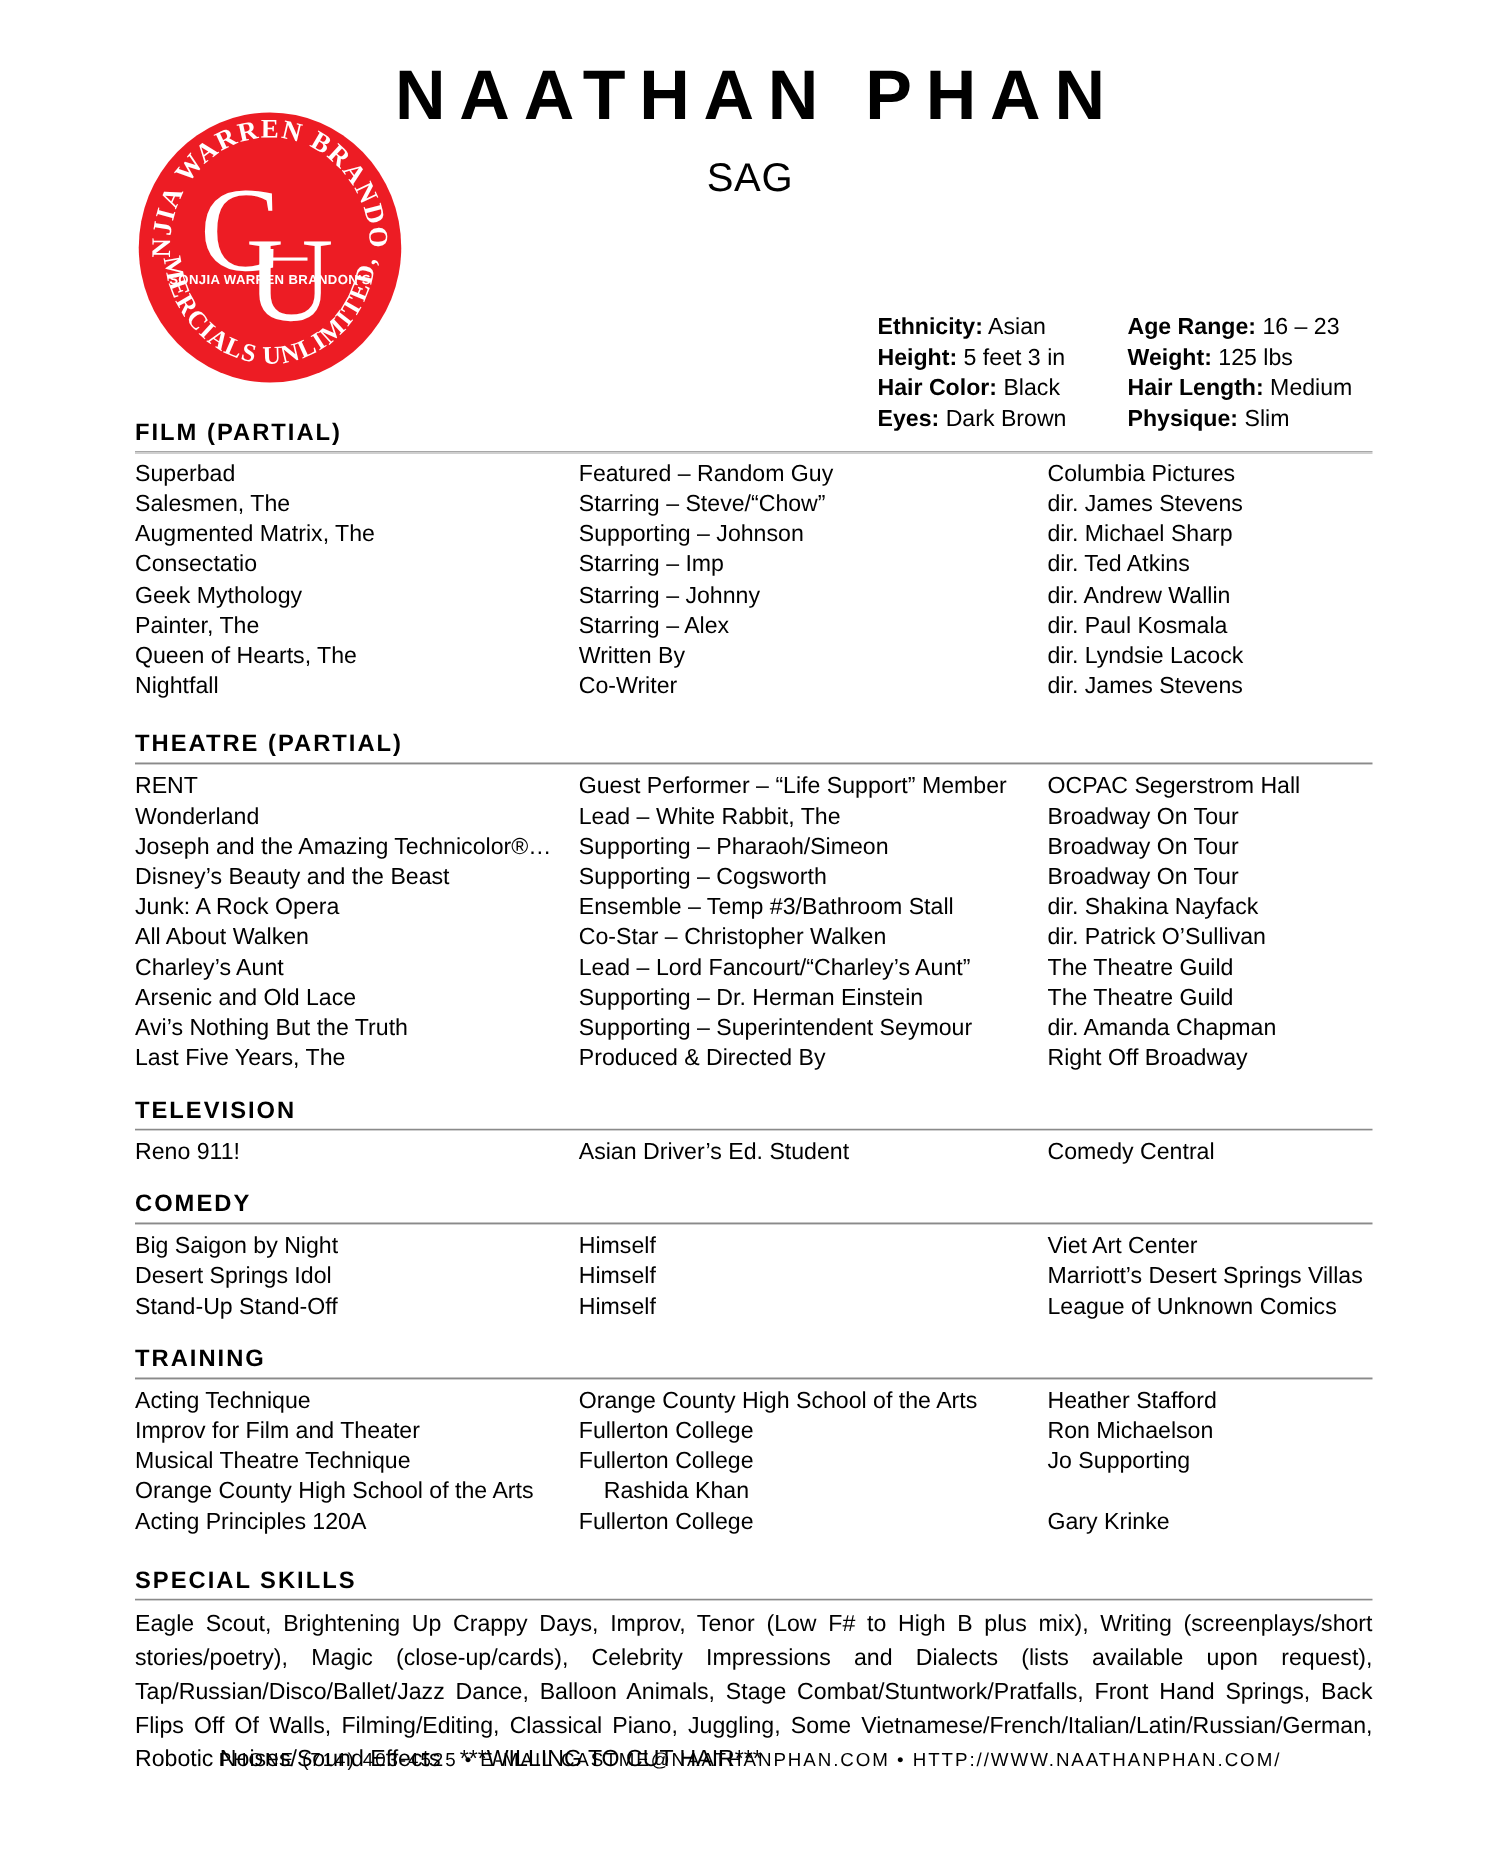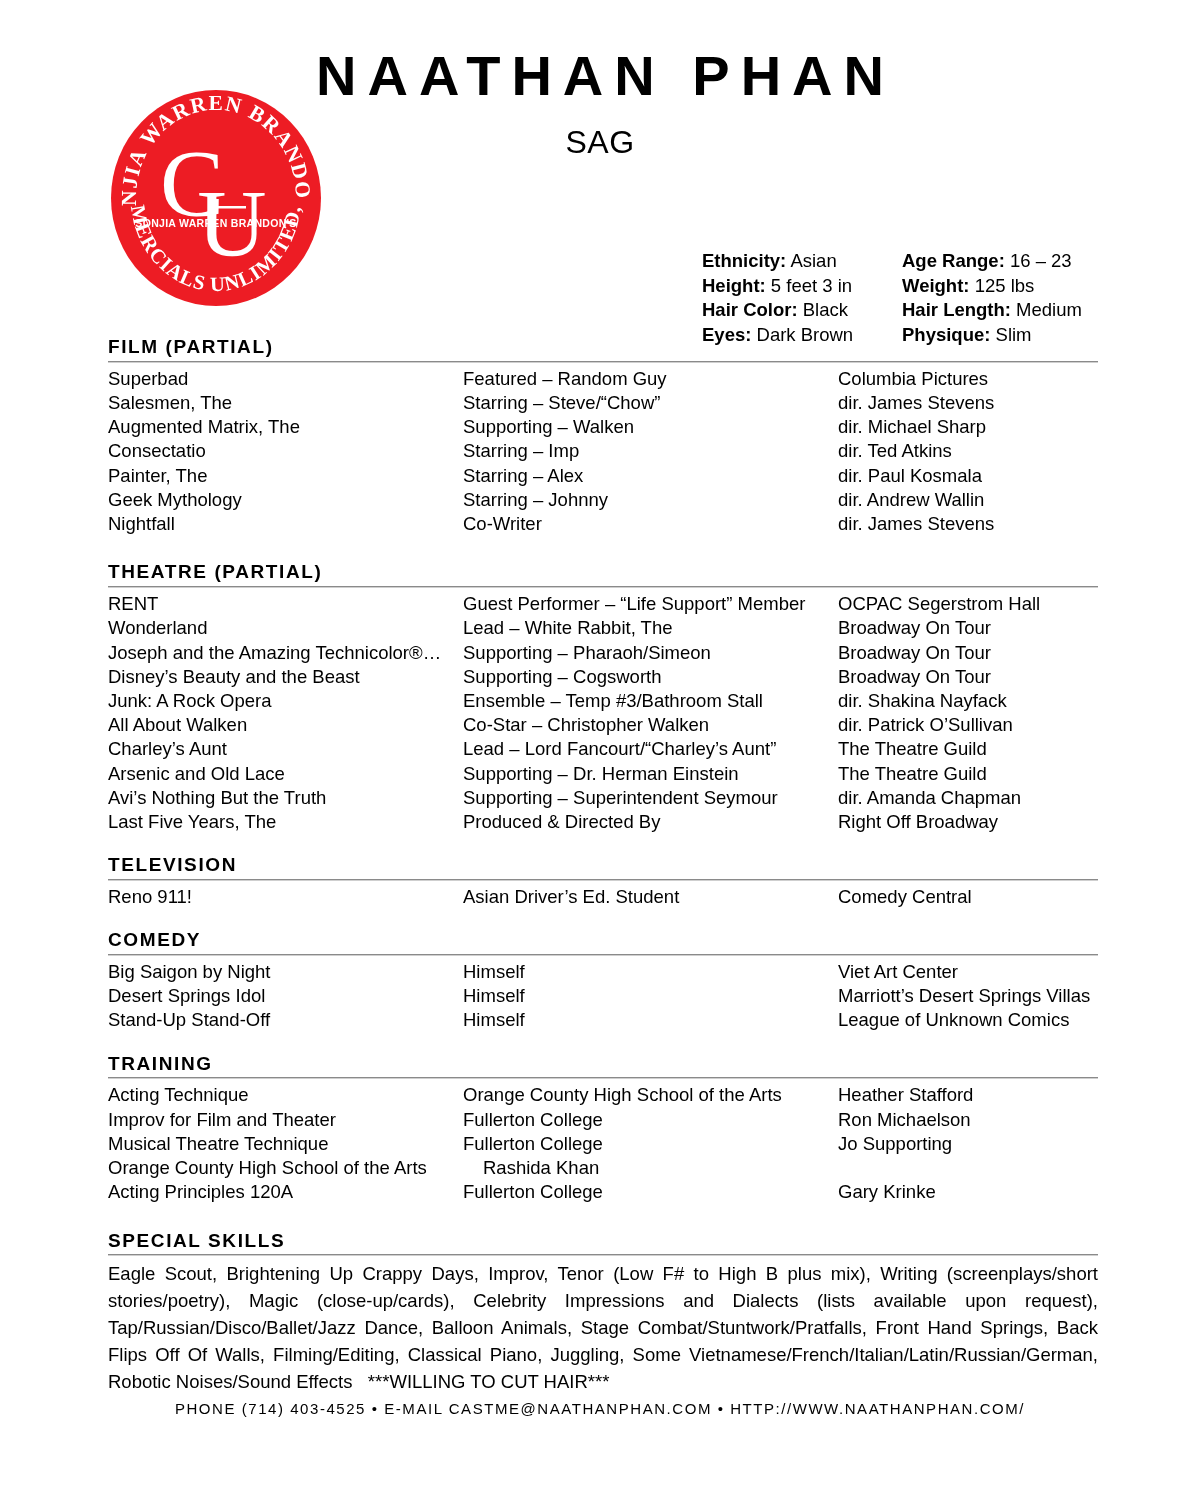--- a/index.html
+++ b/index.html
@@ -215,37 +215,42 @@
             <div class="c2">Featured – Random Guy</div>
             <div class="c3">Columbia Pictures</div>
           </div>
         <div class="row">
             <div class="c1">Salesmen, The</div>
             <div class="c2">Starring – Steve/“Chow”</div>
             <div class="c3">dir. James Stevens</div>
           </div>
         <div class="row">
             <div class="c1">Augmented Matrix, The</div>
-            <div class="c2">Supporting – Walken</div>
+            <div class="c2">Supporting – Johnson</div>
             <div class="c3">dir. Michael Sharp</div>
           </div>
         <div class="row">
             <div class="c1">Consectatio</div>
             <div class="c2">Starring – Imp</div>
             <div class="c3">dir. Ted Atkins</div>
           </div>
         <div class="row">
+            <div class="c1">Geek Mythology</div>
+            <div class="c2">Starring – Johnny</div>
+            <div class="c3">dir. Andrew Wallin</div>
+          </div>
+        <div class="row">
             <div class="c1">Painter, The</div>
             <div class="c2">Starring – Alex</div>
             <div class="c3">dir. Paul Kosmala</div>
           </div>
         <div class="row">
-            <div class="c1">Geek Mythology</div>
-            <div class="c2">Starring – Johnny</div>
-            <div class="c3">dir. Andrew Wallin</div>
+            <div class="c1">Queen of Hearts, The</div>
+            <div class="c2">Written By</div>
+            <div class="c3">dir. Lyndsie Lacock</div>
           </div>
         <div class="row">
             <div class="c1">Nightfall</div>
             <div class="c2">Co-Writer</div>
             <div class="c3">dir. James Stevens</div>
           </div>
       </div>
     </div>
 
     <div class="gap-after-rows"></div>

